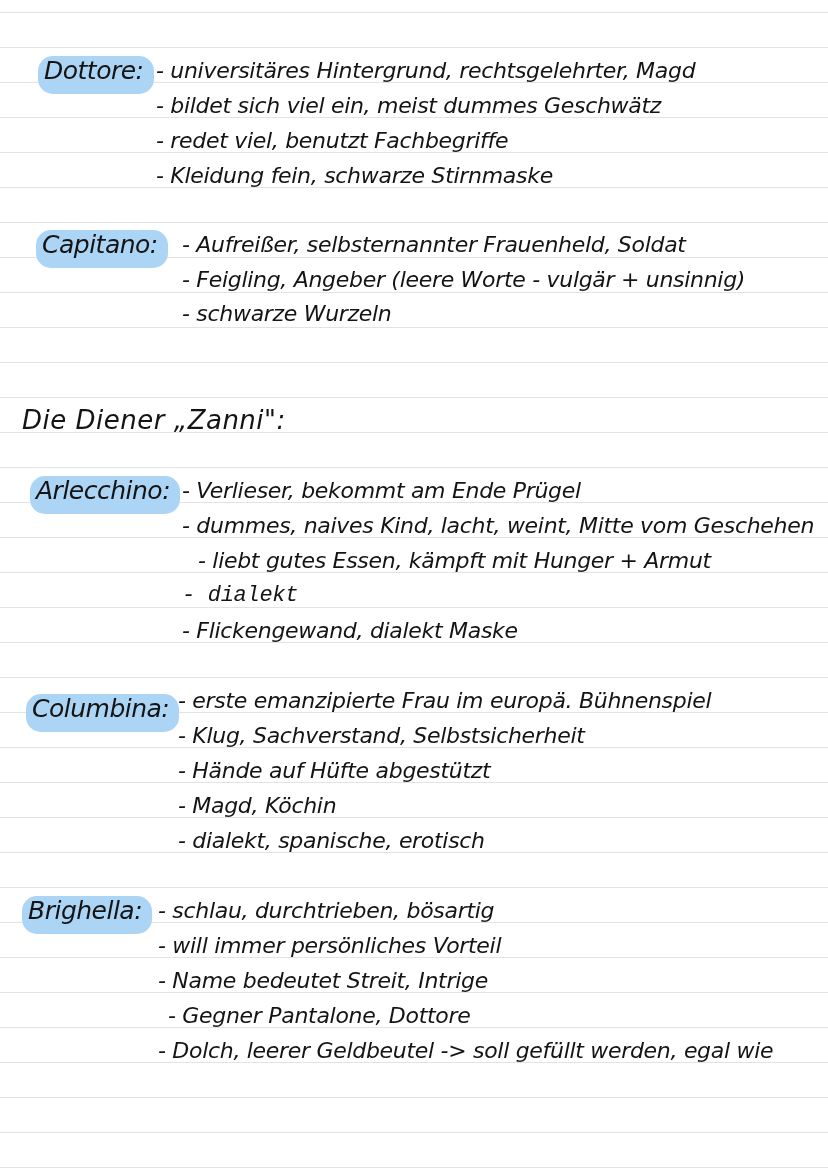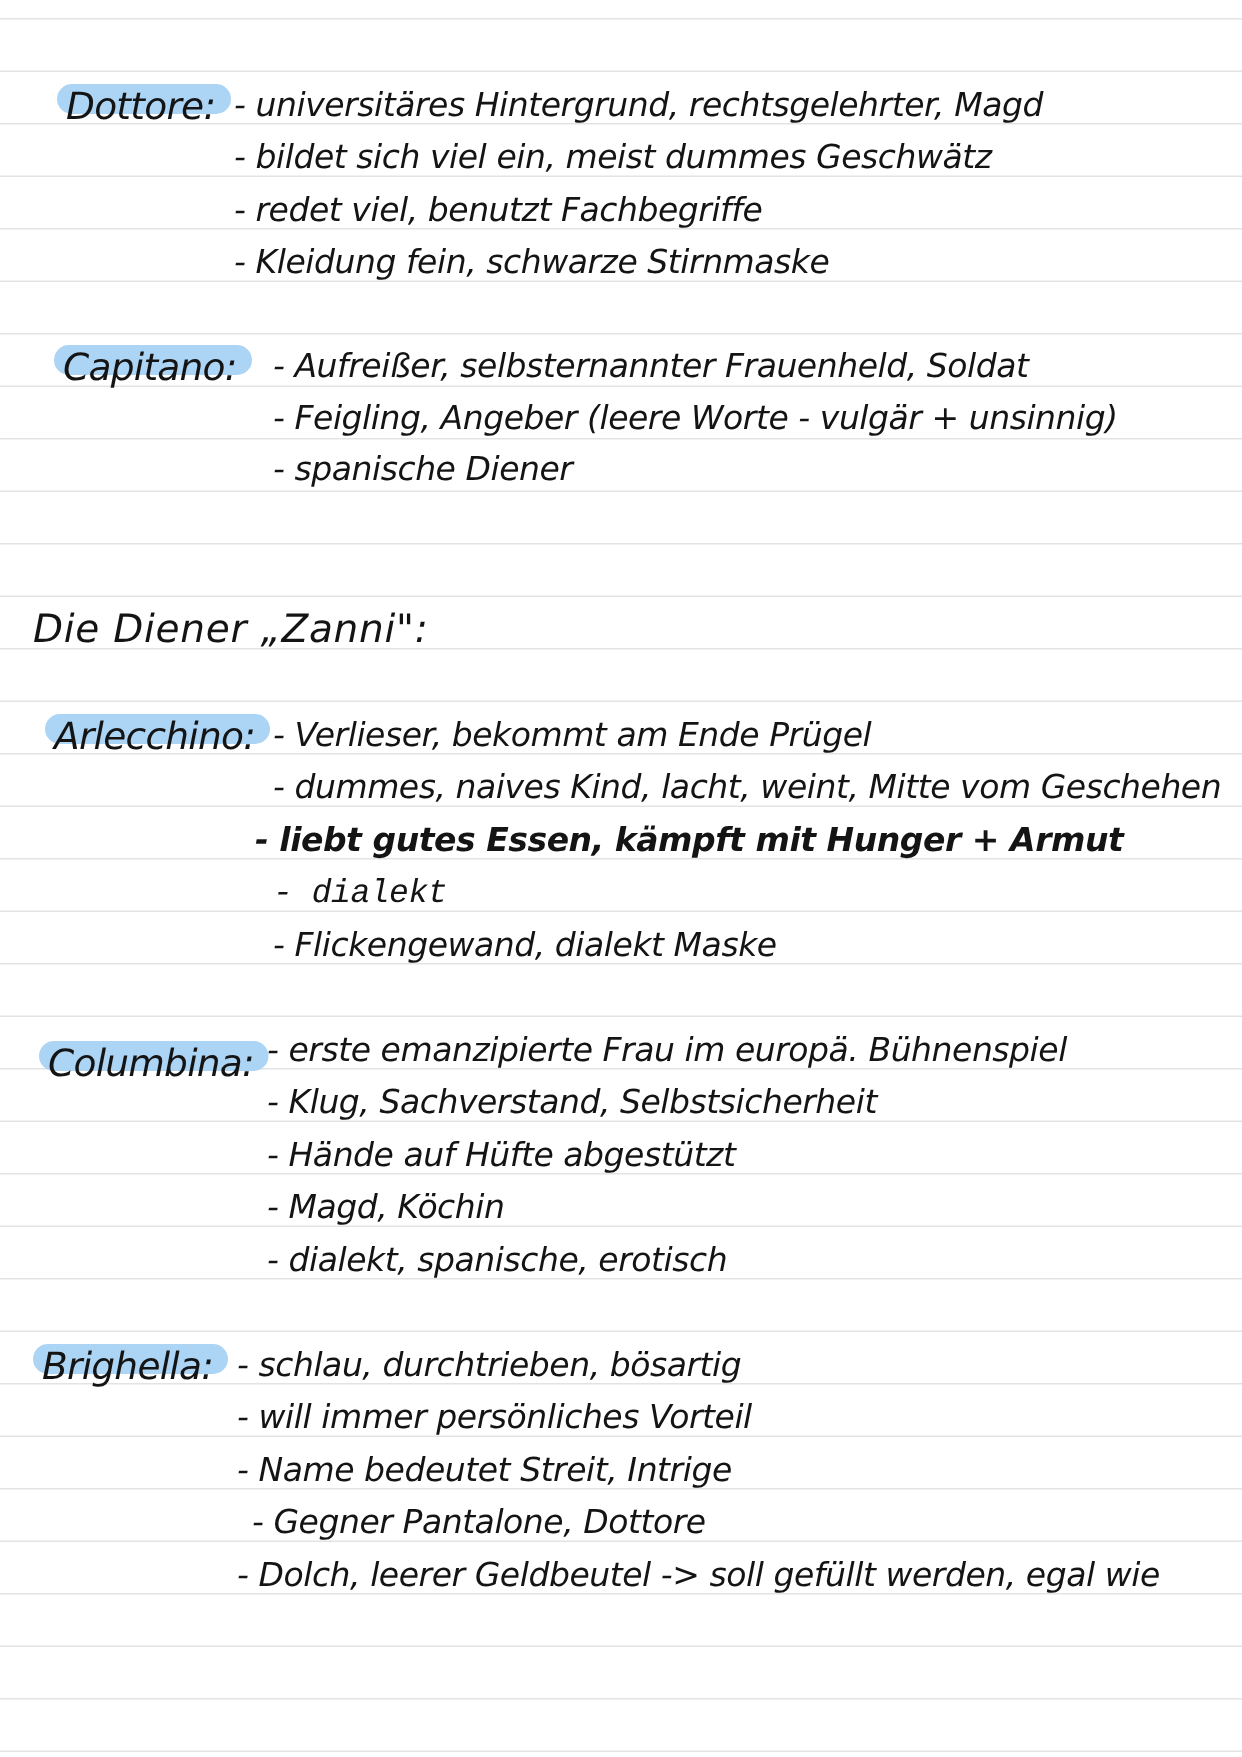--- a/index.html
+++ b/index.html
@@ -10,21 +10,21 @@
     color: #141414;
   }
   .rules { position: absolute; left: 0; top: 0; width: 828px; height: 1171px; pointer-events: none; }
   .rule { position: absolute; left: 0; width: 828px; height: 1px; background: #e3e3e3; }
   .line {
     position: absolute; height: 34px; line-height: 34px;
     font-size: 22px; font-weight: 300; letter-spacing: -0.3px;
     white-space: nowrap; font-style: italic;
   }
   .label {
-    position: absolute; height: 20px; line-height: 30px;
+    position: absolute; height: 38px; line-height: 30px;
     font-size: 25px; letter-spacing: -0.5px; font-style: italic;
     background: #acd4f5; border-radius: 15px; padding: 0 10px 0 6px;
     white-space: nowrap;
   }
   .heading {
     position: absolute; font-size: 26px; line-height: 34px; font-style: italic;
     letter-spacing: 0.5px; white-space: nowrap;
   }
 </style>
 </head>
@@ -69,28 +69,28 @@
 
 <div class="label" style="left:38px; top:56px;">Dottore:</div>
 <div class="line" style="left:156px; top:54px;">- universitäres Hintergrund, rechtsgelehrter, Magd</div>
 <div class="line" style="left:156px; top:89px;">- bildet sich viel ein, meist dummes Geschwätz</div>
 <div class="line" style="left:156px; top:124px;">- redet viel, benutzt Fachbegriffe</div>
 <div class="line" style="left:156px; top:159px;">- Kleidung fein, schwarze Stirnmaske</div>
 
 <div class="label" style="left:36px; top:230px;">Capitano:</div>
 <div class="line" style="left:182px; top:228px;">- Aufreißer, selbsternannter Frauenheld, Soldat</div>
 <div class="line" style="left:182px; top:263px;">- Feigling, Angeber (leere Worte - vulgär + unsinnig)</div>
-<div class="line" style="left:182px; top:297px;">- spanische Diener</div>
+<div class="line" style="left:182px; top:297px;">- schwarze Wurzeln</div>
 
 <div class="heading" style="left:22px; top:403px;">Die Diener „Zanni":</div>
 
 <div class="label" style="left:30px; top:476px;">Arlecchino:</div>
 <div class="line" style="left:182px; top:474px;">- Verlieser, bekommt am Ende Prügel</div>
 <div class="line" style="left:182px; top:509px;">- dummes, naives Kind, lacht, weint, Mitte vom Geschehen</div>
-<div class="line" style="left:170px; top:544px;font-weight:bold;">- liebt gutes Essen, kämpft mit Hunger + Armut</div>
+<div class="line" style="left:198px; top:544px;">- liebt gutes Essen, kämpft mit Hunger + Armut</div>
 <div class="line" style="left:182px; top:579px;font-family:Liberation Mono, monospace;">- dialekt</div>
 <div class="line" style="left:182px; top:614px;">- Flickengewand, dialekt Maske</div>
 
 <div class="label" style="left:26px; top:694px;">Columbina:</div>
 <div class="line" style="left:178px; top:684px;">- erste emanzipierte Frau im europä. Bühnenspiel</div>
 <div class="line" style="left:178px; top:719px;">- Klug, Sachverstand, Selbstsicherheit</div>
 <div class="line" style="left:178px; top:754px;">- Hände auf Hüfte abgestützt</div>
 <div class="line" style="left:178px; top:789px;">- Magd, Köchin</div>
 <div class="line" style="left:178px; top:824px;">- dialekt, spanische, erotisch</div>
 

